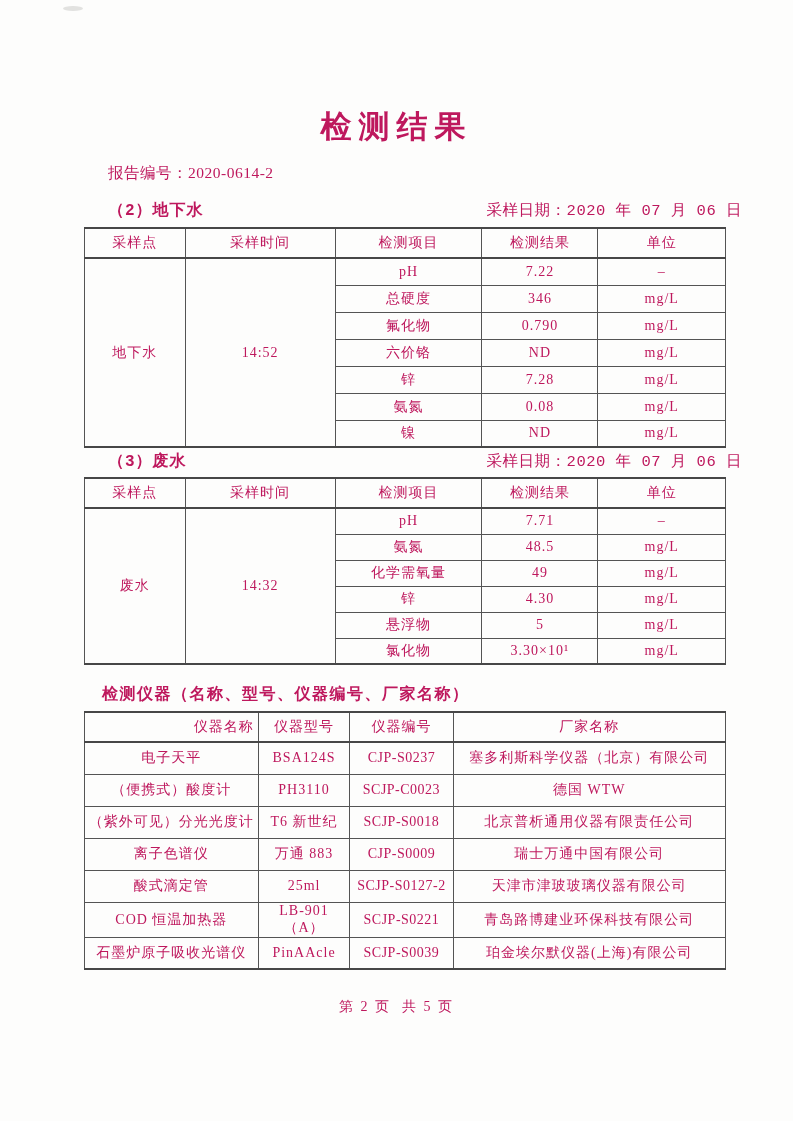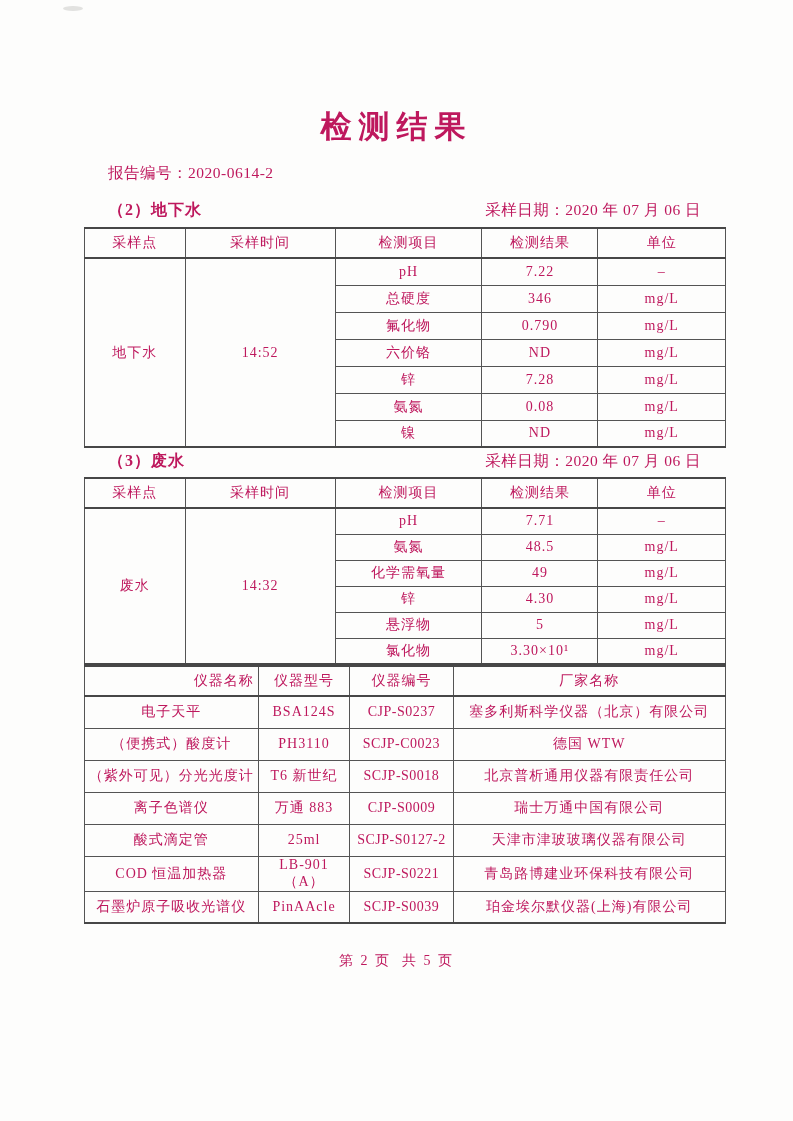--- a/index.html
+++ b/index.html
@@ -20,22 +20,23 @@
     margin:0; padding-top:106px;
     text-align:center;
     font-size:31px; font-weight:600; letter-spacing:7px;
   }
   .report-no {
     margin:15px 0 0 108px;
     font-size:15.5px; letter-spacing:0.5px;
   }
   .section-row {
     display:flex; justify-content:space-between; align-items:flex-end;
-    margin:16px 92px 6px 108px;
+    margin:16px 51px 6px 108px;
     font-size:16px;
+    font-family:Liberation Mono, monospace;
   }
   .section-row.second { margin-top:3px; margin-bottom:5px;gap:16px; }
   .sec-heading { font-weight:600; letter-spacing:1px; }
   .sample-date { font-size:15.5px; letter-spacing:0.5px; }
 
   table.data-table {
     border-collapse:collapse;
     margin-left:84px;
     width:642px;
     table-layout:fixed;
@@ -200,20 +201,21 @@
       </tr>
       <tr>
         <td>氯化物</td>
         <td>3.30×10¹</td>
         <td>mg/L</td>
       </tr>
     </tbody>
   </table>
 
 
+  <div class="instr-heading">检测仪器（名称、型号、仪器编号、厂家名称）</div>
 
   <table class="data-table t3">
     <colgroup>
       <col style="width:27.1%">
         <col style="width:14.3%">
         <col style="width:16.1%">
         <col style="width:42.5%">
     </colgroup>
     <thead>
       <tr>

